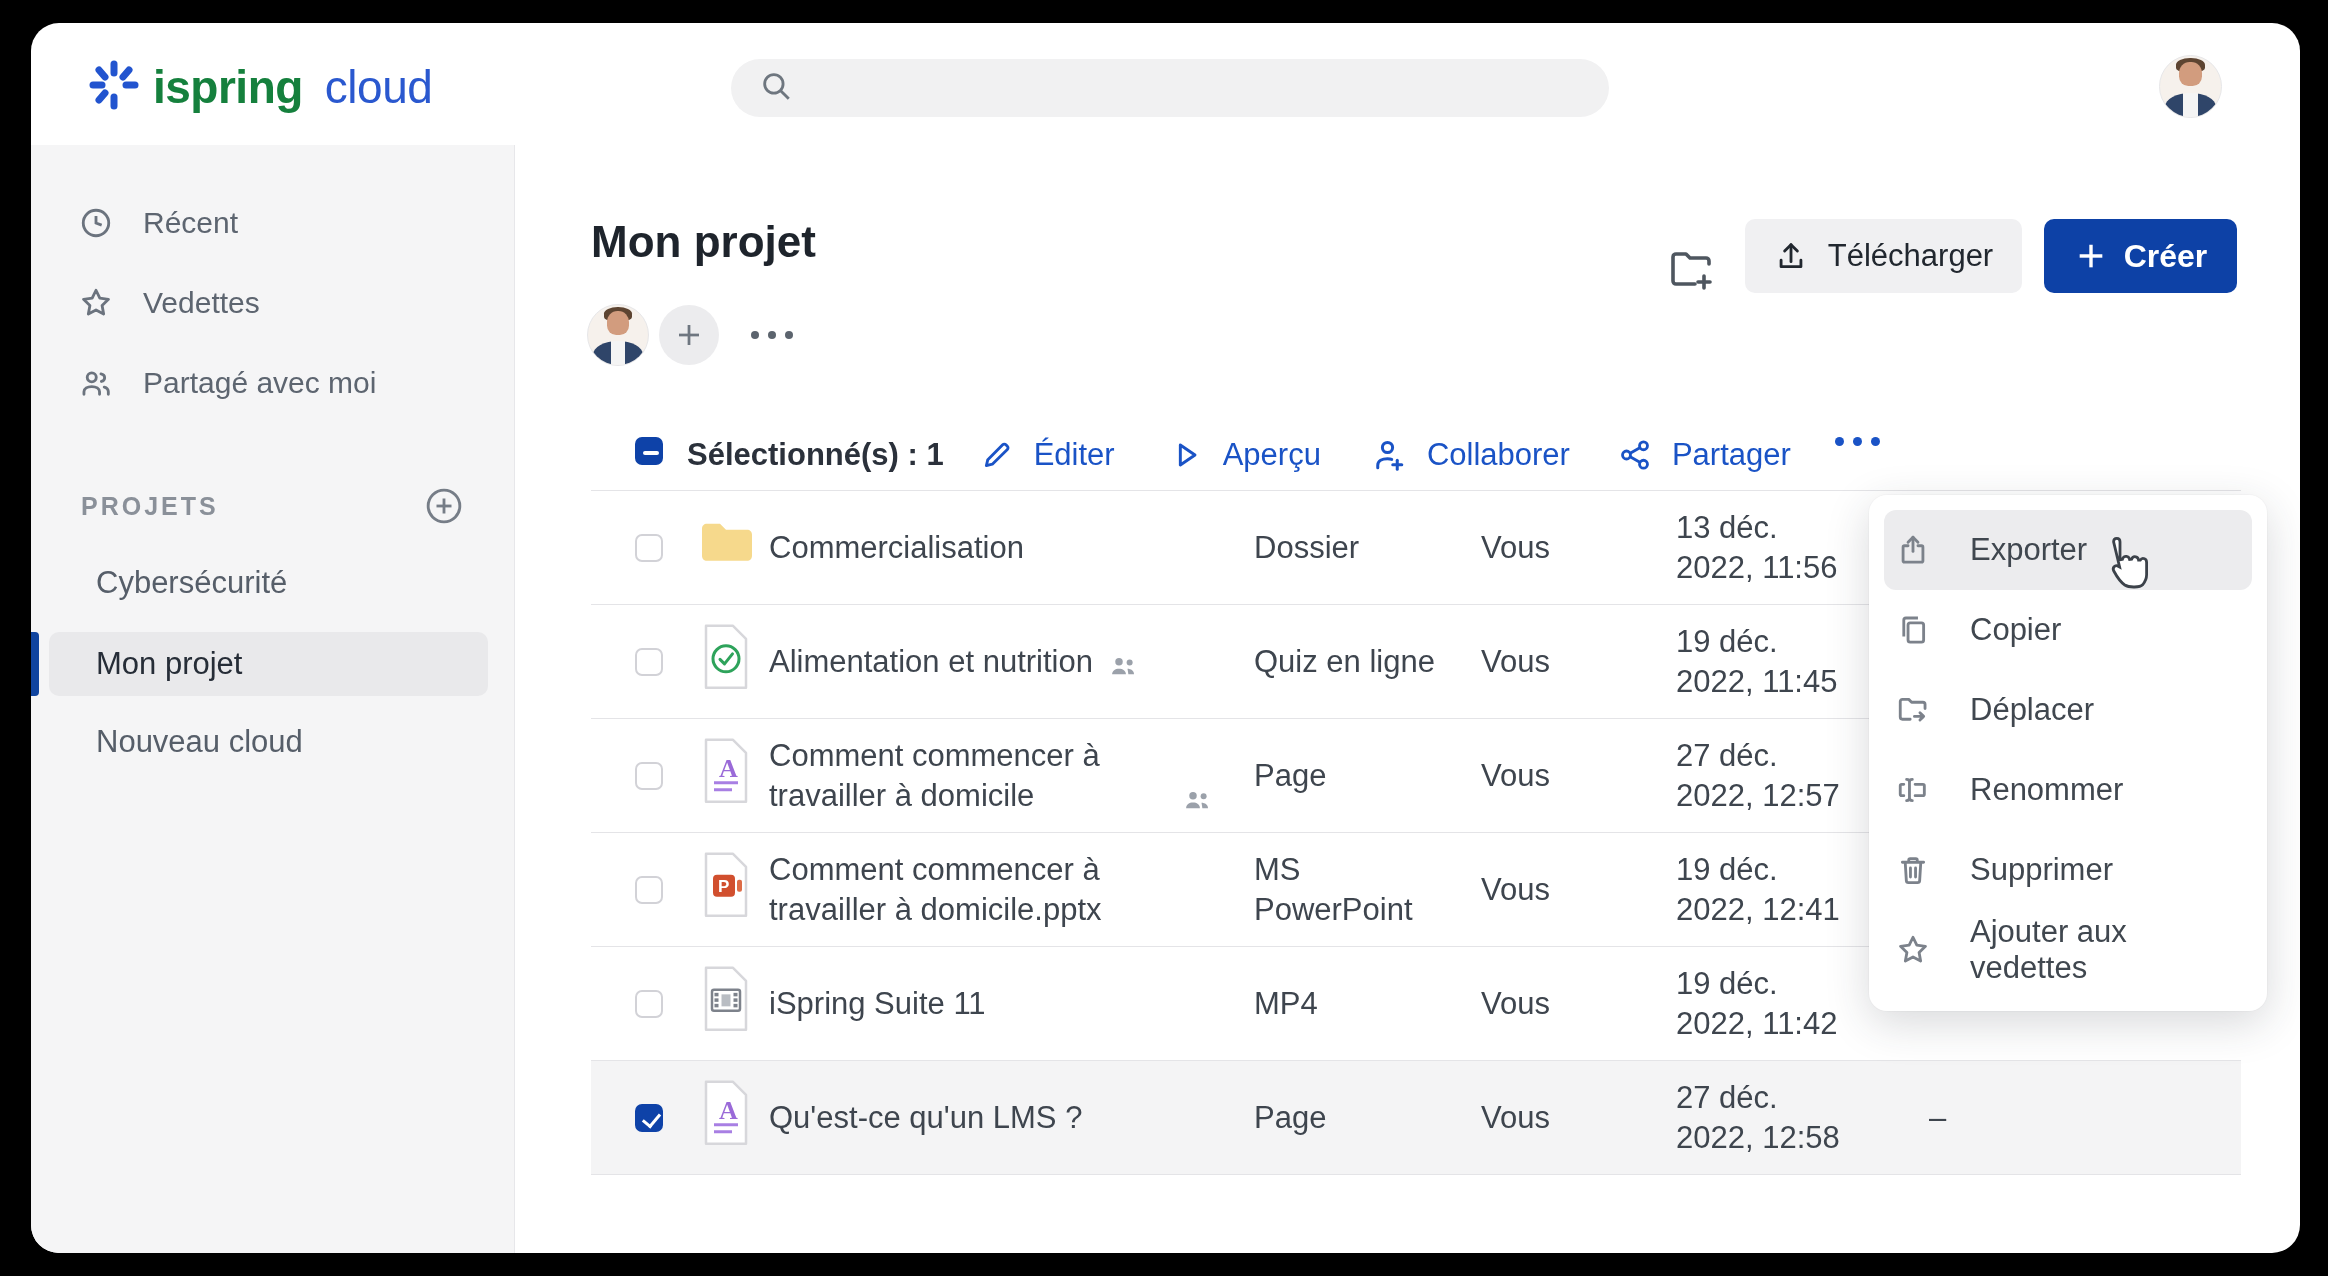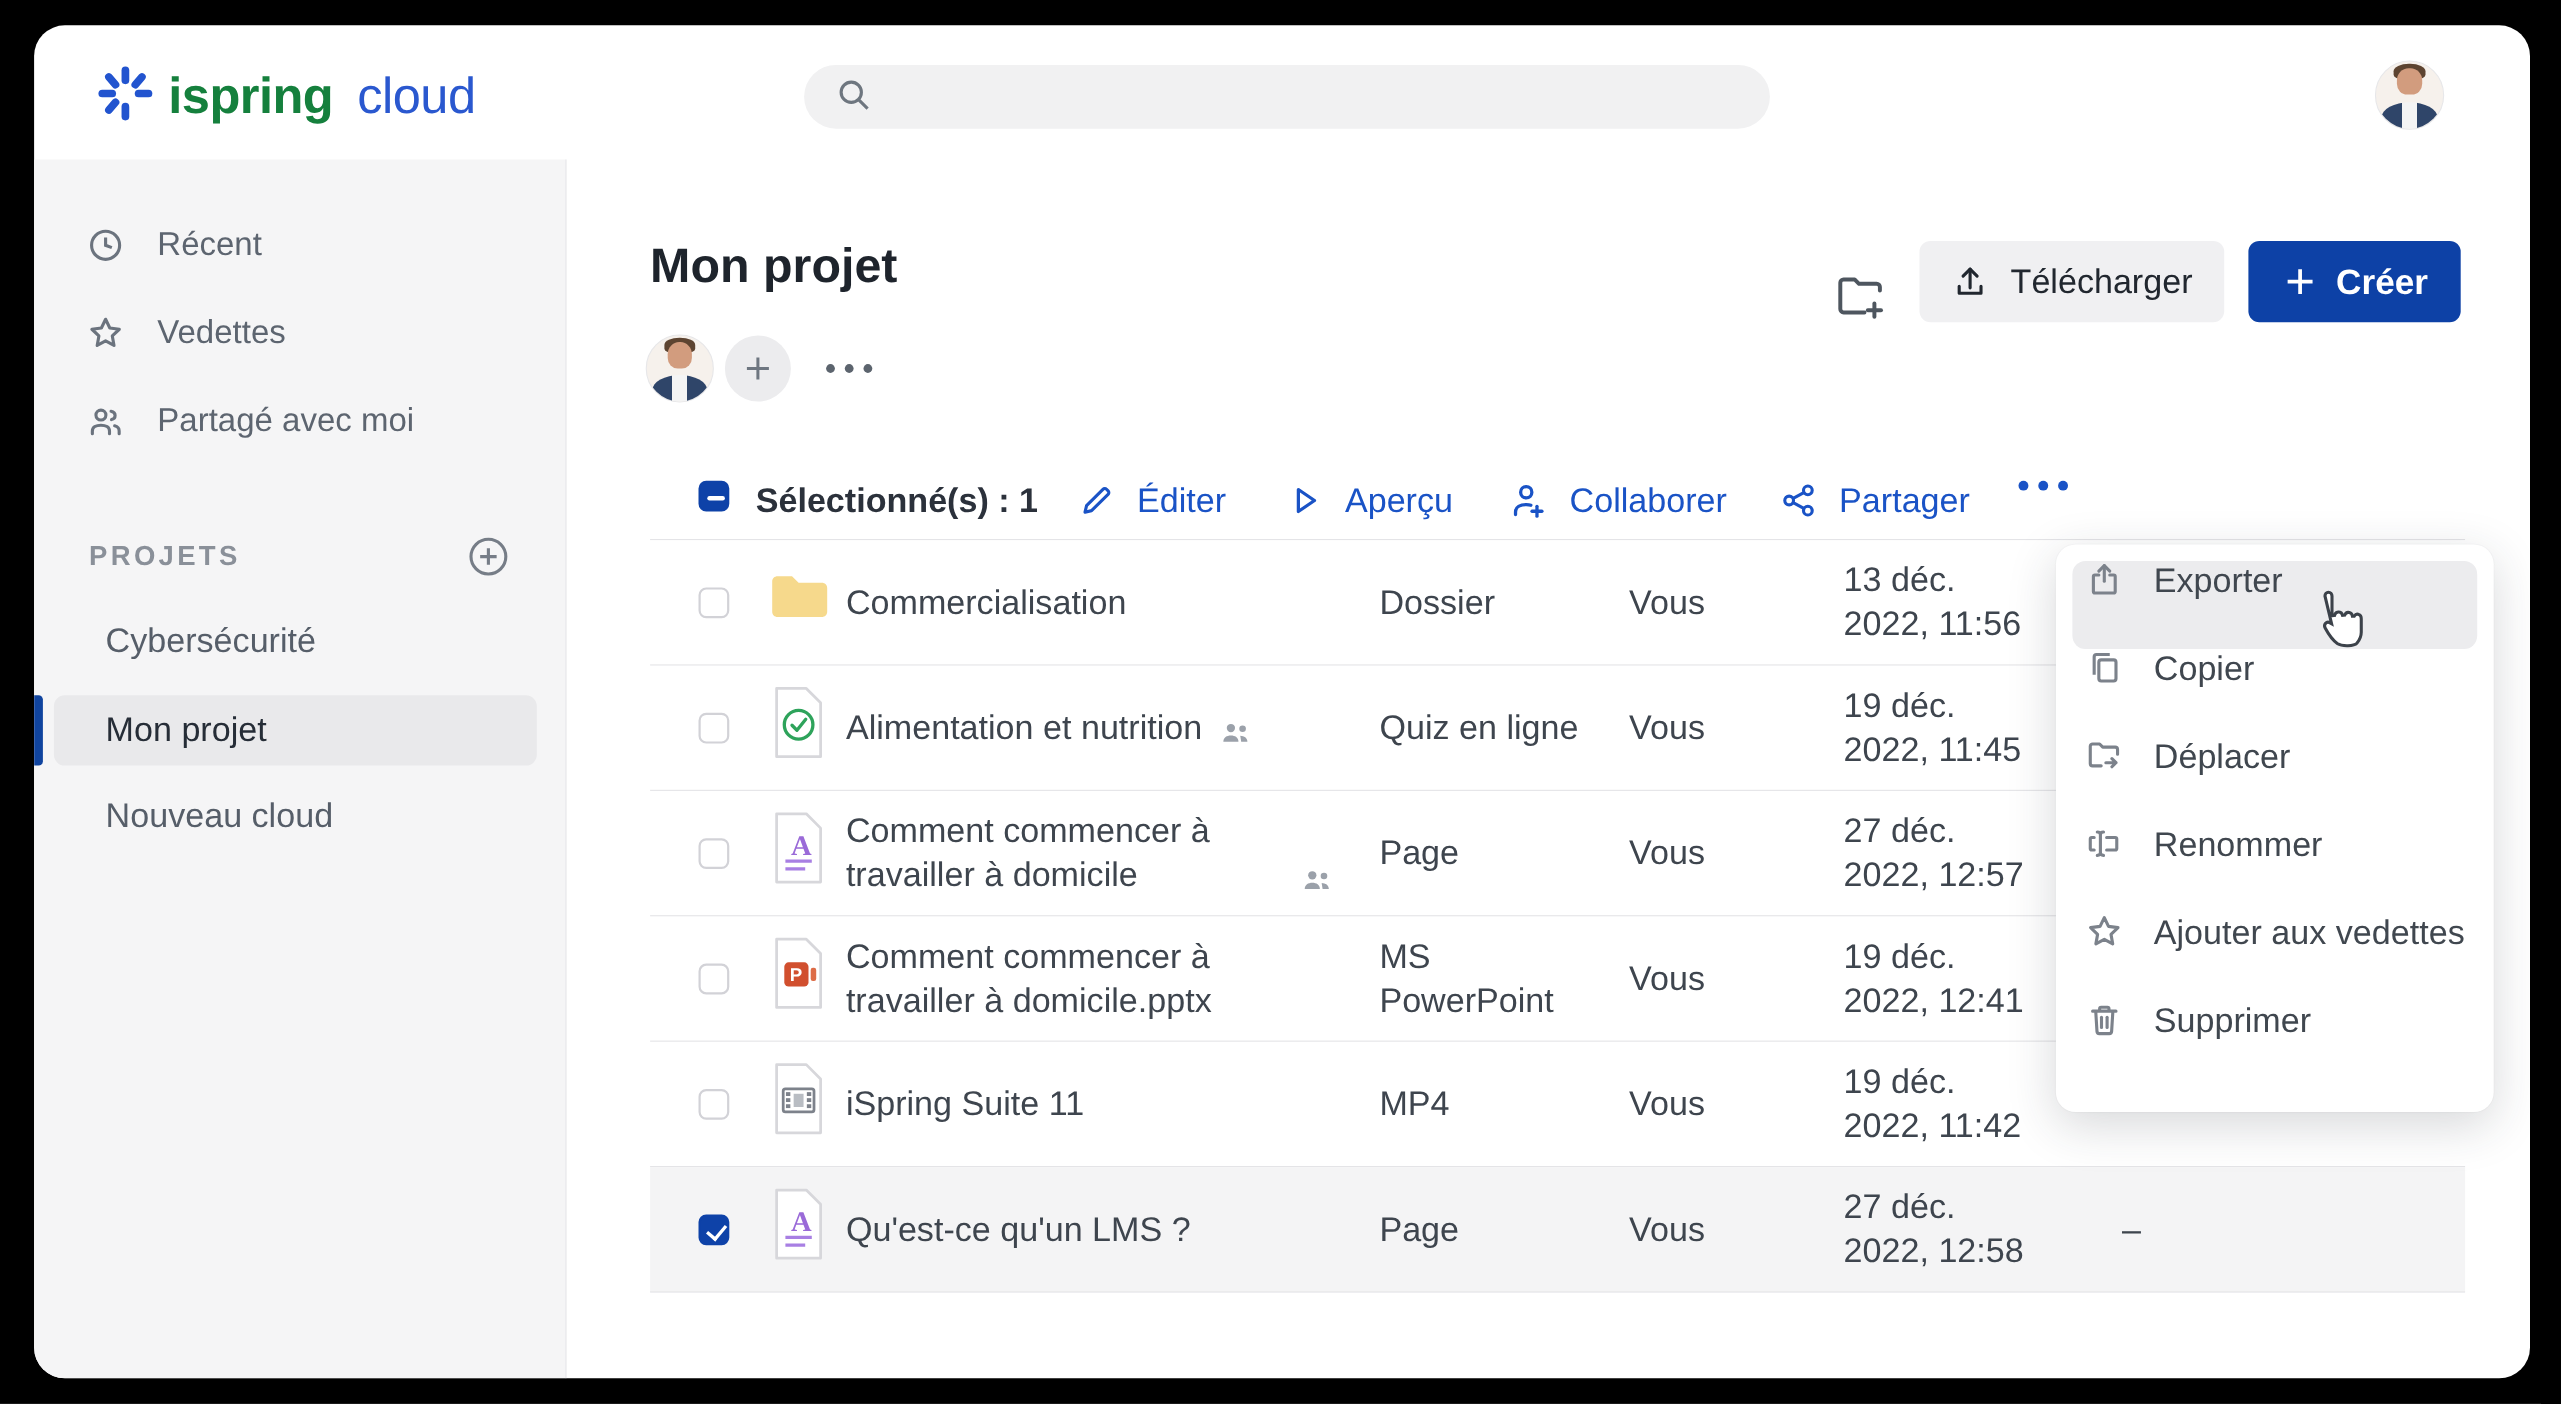--- a/index.html
+++ b/index.html
@@ -70,21 +70,21 @@
   .name-text { max-width:405px; }
   .icon-end { margin-left:auto; }
   .c-type { left:663px; width:185px; }
   .c-owner{ left:890px; }
   .c-date { left:1085px; width:200px; }
   .c-extra{ left:1338px; }
   .shared-icon { flex:0 0 auto; }
 
   
   .ctx-menu { position:absolute; left:1838px; top:472px; width:398px; height:516px; background:#fff; border-radius:18px; box-shadow:0 12px 44px rgba(40,44,54,.18), 0 0 0 1px rgba(0,0,0,.02); padding:15px 15px; z-index:30; }
-  .ctx-item { position:relative; height:80px; display:flex; gap:28px; padding-left:12px; font-size:31px; color:#40474f; border-radius:12px; cursor:pointer; }
+  .ctx-item { position:relative; height:80px; display:flex; align-items:center; gap:40px; padding-left:12px; font-size:31px; color:#40474f; border-radius:12px; cursor:pointer; }
   .ctx-item.hover { background:#ececee; }
   .ctx-item svg { flex:0 0 auto; }
 
   .cursor { position:absolute; left:2078px; top:512px; z-index:40; pointer-events:none; }
 </style>
 </head>
 <body>
 
 <div class="stage">
 <div class="window">
@@ -432,33 +432,33 @@
       <span>Déplacer</span>
     </div>
     <div class="ctx-item">
       <svg width="34" height="34" viewBox="0 0 24 24" fill="none" stroke="#7c828b" stroke-width="2" stroke-linecap="round" stroke-linejoin="round">
         <path d="M7.5 4.5c1.2 0 2 .6 2 1.8v11.4c0 1.2-.8 1.8-2 1.8M11.5 4.5c-1.2 0-2 .6-2 1.8v11.4c0 1.2.8 1.8 2 1.8"></path>
         <path d="M13.5 8h5.5a1 1 0 0 1 1 1v6a1 1 0 0 1-1 1h-5.5M5.5 8H4a1 1 0 0 0-1 1v6a1 1 0 0 0 1 1h1.5"></path>
       </svg>
       <span>Renommer</span>
     </div>
     <div class="ctx-item">
-      <svg width="34" height="34" viewBox="0 0 24 24" fill="none" stroke="#7c828b" stroke-width="2" stroke-linejoin="round">
-        <path d="M12 3l2.7 5.6 6.1.8-4.5 4.3 1.1 6.1L12 16.9 6.6 19.8l1.1-6.1L3.2 9.4l6.1-.8z"></path>
-      </svg>
-      <span>Ajouter aux vedettes</span>
-    </div>
-    <div class="ctx-item">
       <svg width="34" height="34" viewBox="0 0 24 24" fill="none" stroke="#7c828b" stroke-width="2" stroke-linecap="round" stroke-linejoin="round">
         <path d="M4.5 6.5h15M9 6.5V5a1 1 0 0 1 1-1h4a1 1 0 0 1 1 1v1.5M6.5 6.5l.8 13a1.5 1.5 0 0 0 1.5 1.4h6.4a1.5 1.5 0 0 0 1.5-1.4l.8-13"></path>
         <line x1="10.2" y1="10.5" x2="10.2" y2="17"></line>
             <line x1="13.8" y1="10.5" x2="13.8" y2="17"></line>
       </svg>
       <span>Supprimer</span>
     </div>
+    <div class="ctx-item">
+      <svg width="34" height="34" viewBox="0 0 24 24" fill="none" stroke="#7c828b" stroke-width="2" stroke-linejoin="round">
+        <path d="M12 3l2.7 5.6 6.1.8-4.5 4.3 1.1 6.1L12 16.9 6.6 19.8l1.1-6.1L3.2 9.4l6.1-.8z"></path>
+      </svg>
+      <span>Ajouter aux vedettes</span>
+    </div>
   </div>
 
   <div class="cursor">
     <svg width="52" height="58" viewBox="0 0 26 29">
       <path d="M10.3 3.4c0-1 .7-1.7 1.6-1.7.9 0 1.6.7 1.6 1.7v9l1.2-.2c.2-1.1 1.2-1.7 2.1-1.5.8.1 1.3.7 1.5 1.5l1-.1c.3-.9 1.2-1.4 2.1-1.2.8.2 1.3.8 1.4 1.7h.8c.5-.8 1.4-1.1 2.2-.7.7.3 1 1 1 1.8v6.2c0 2.2-.9 3.7-2 5-1.2 1.3-6.6 1.6-8.9.1-1.6-1.1-4-4.2-5.5-7-.9-1.6.6-3.3 2.2-2.4l.7.4z" transform="translate(-8 0)" fill="#fff" stroke="#3c424a" stroke-width="1.4"></path>
     </svg>
   </div>
 
 </div>
 </div>

